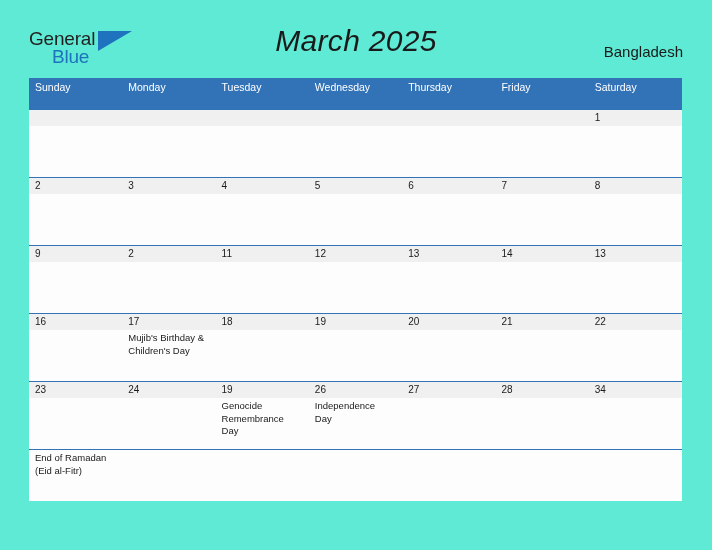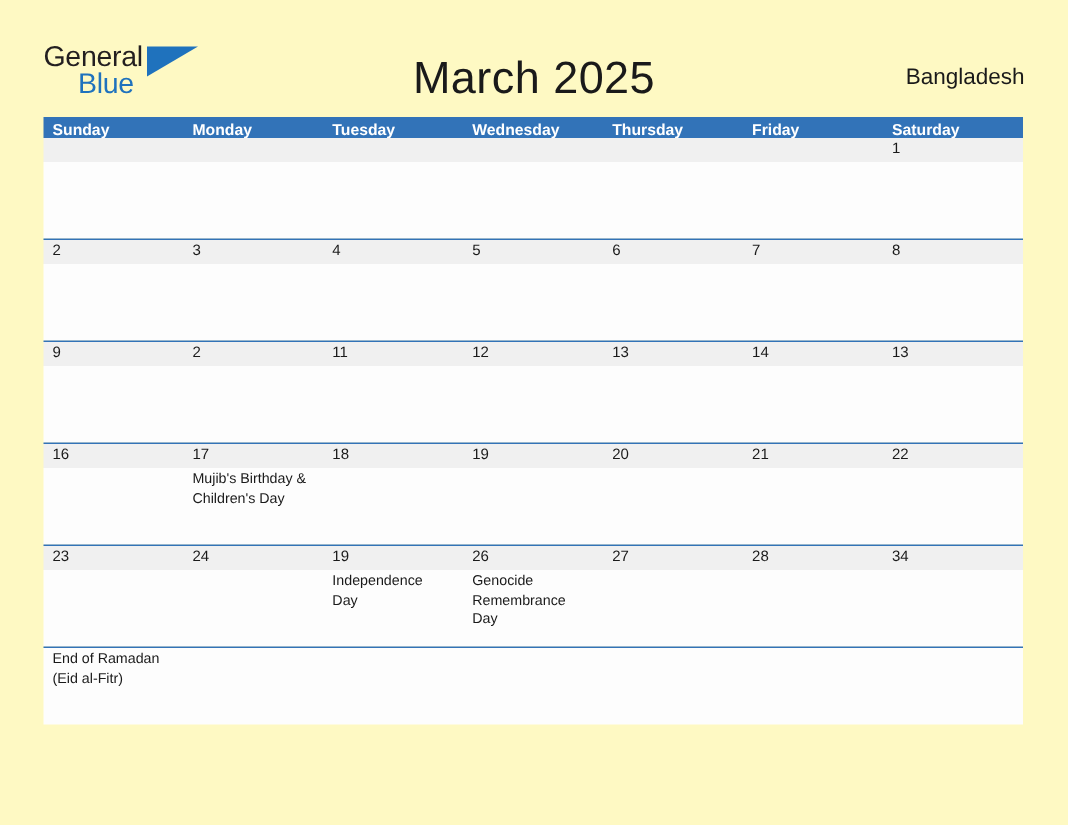--- a/index.html
+++ b/index.html
@@ -9,21 +9,21 @@
     height: 550px;
     background: #fcfcfd;
     font-family: "Liberation Sans", sans-serif;
     overflow: hidden;
   }
 
   .page {
     position: relative;
     width: 712px;
     height: 550px;
-    background: #fef9c3;
+    background: #5eead4;
   }
 
   
   .header {
     position: absolute;
     left: 0;
     top: 24px;
     width: 712px;
     height: 50px;
   }
@@ -59,28 +59,29 @@
     top: 3px;
     width: 0;
     height: 0;
     border-left: 34px solid #1f72bd;
     border-bottom: 20px solid transparent;
   }
 
   .title {
     position: absolute;
     left: 0;
-    top: 12px;
+    top: 0;
     width: 712px;
     text-align: center;
     font-size: 30px;
     color: #1a1a1a;
     font-weight: normal;
     font-family: "Liberation Sans", sans-serif;
     letter-spacing: 0.3px;
+    font-style: italic;
   }
 
   .country {
     position: absolute;
     right: 29px;
     top: 19px;
     font-size: 15px;
     color: #1a1a1a;
     font-family: "Liberation Sans", sans-serif;
   }
@@ -89,23 +90,22 @@
   .calendar {
     position: absolute;
     left: 29px;
     top: 78px;
     width: 653px;
   }
 
   .weekdays {
     display: flex;
     width: 100%;
-    height: 14px;
+    height: 32px;
     background: #3273b8;
-    font-weight: bold;
   }
   .weekday {
     flex: 1 1 0;
     color: #ffffff;
     font-size: 10.5px;
     line-height: 19px;
     padding-left: 6px;
     font-family: "Liberation Sans", sans-serif;
     white-space: nowrap;
   }
@@ -269,25 +269,25 @@
             <div class="daynum">19</div>
             <div class="daynum">26</div>
             <div class="daynum">27</div>
             <div class="daynum">28</div>
             <div class="daynum">34</div>
           </div>
           <div class="week-events">
             <div class="eventcell"></div>
             <div class="eventcell"></div>
             <div class="eventcell">
-              <span>Independence Day</span>
+              <span>Genocide</span>
+              <span>Remembrance Day</span>
             </div>
             <div class="eventcell">
-              <span>Genocide</span>
-              <span>Remembrance Day</span>
+              <span>Independence Day</span>
             </div>
             <div class="eventcell"></div>
             <div class="eventcell"></div>
             <div class="eventcell"></div>
           </div>
         </div>
         <div class="week">
           <div class="week-events">
             <div class="eventcell">
               <span>End of Ramadan</span>

